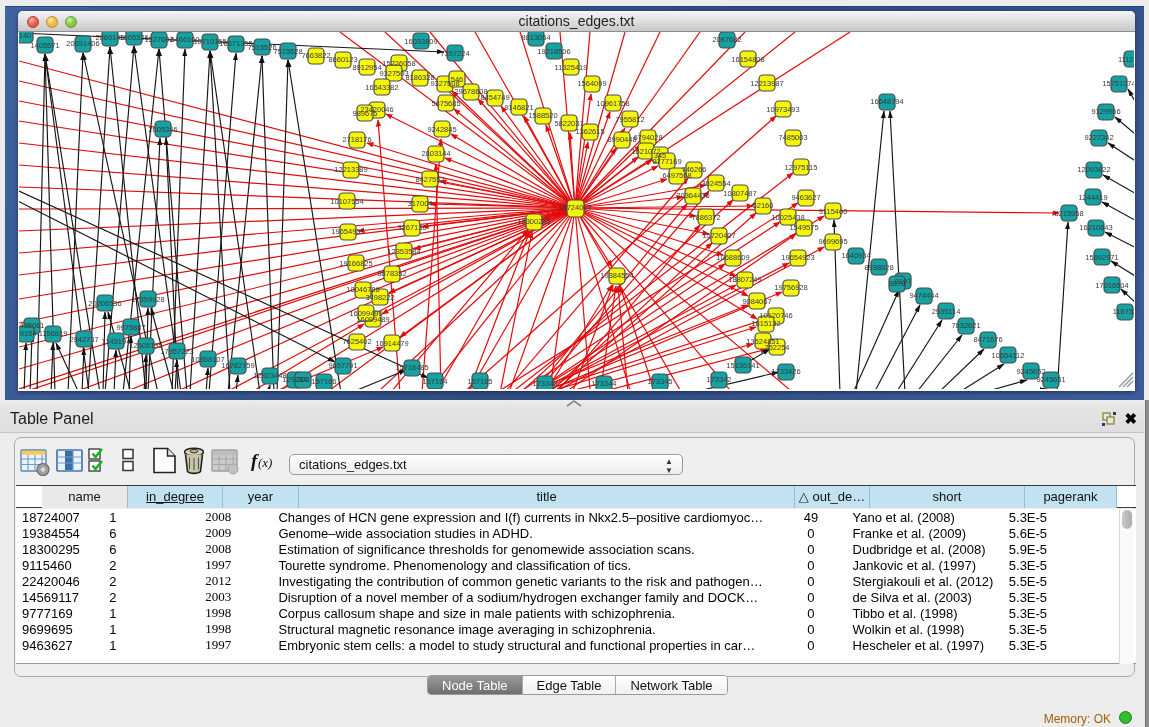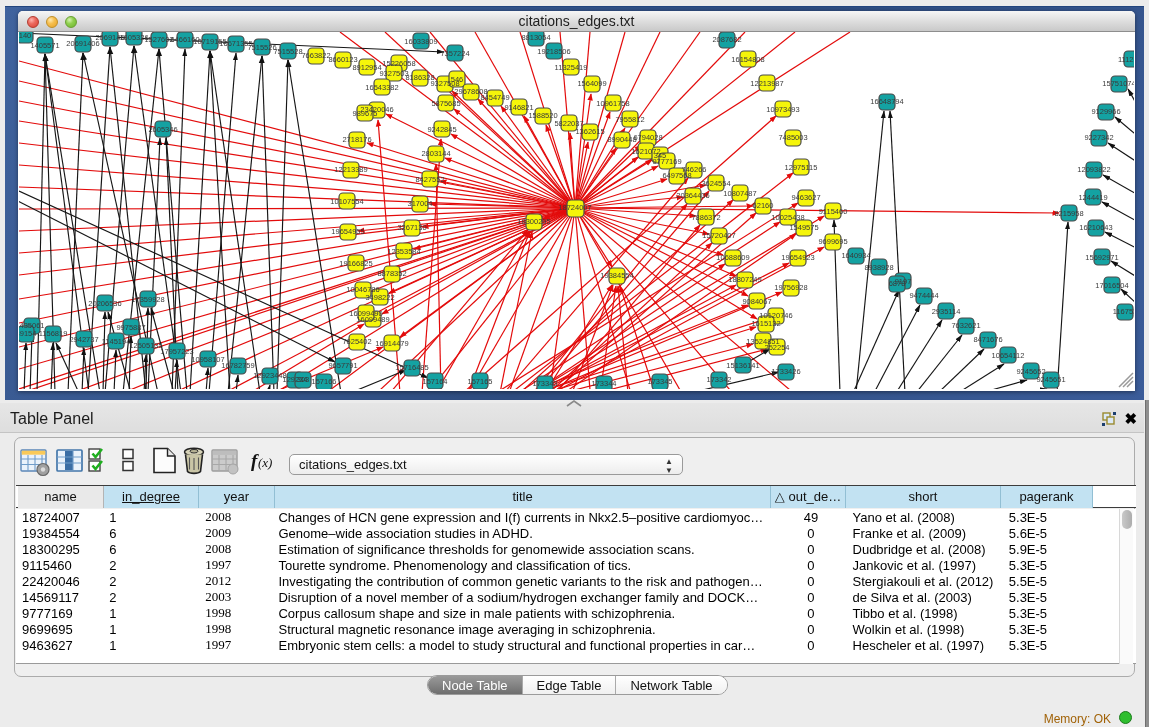--- a/index.html
+++ b/index.html
@@ -26,37 +26,37 @@
   background:#efefef; border:1px solid #ababab; border-radius:7px; }
 #toolbar { position:absolute; left:0; top:0; width:100%; height:46px; }
 #combo { position:absolute; left:274px; top:16px; width:394px; height:21px;
   border:1px solid #9a9a9a; border-radius:5px;
   background:linear-gradient(#ffffff,#ededed); font-size:13px; color:#111;
   line-height:20px; padding-left:9px; }
 #combo .ud { position:absolute; right:8px; top:0; width:10px; height:20px; font-size:8px; color:#333; line-height:9px; text-align:center; padding-top:2px;}
 #thead { position:absolute; left:1px; top:47px; width:1120px; height:23px;
   border-top:1px solid #3c3c3c; border-bottom:1px solid #3c3c3c; background:#fff; font-size:13px; }
 #thead .h { position:absolute; top:0; height:22px; line-height:22px; text-align:center;
-  background:#c2e2f2; border-right:1px solid #92bfd4; color:#111; }
+  background:#c2e2f2; border-right:1px solid #92bfd4; color:#111;margin-left:24px; }
 #thead .hg { background:#e9e9e9; border-right:1px solid #b4b4b4; }
 #tbody { position:absolute; left:1px; top:71px; width:1120px; height:155px; background:#fff;
   border-bottom:1px solid #9a9a9a; font-size:13px; color:#000; }
 table { border-collapse:collapse; table-layout:fixed; width:1078px; }
 td { height:15.9px; white-space:nowrap; overflow:hidden; padding:0; }
 .c1 { width:86px; padding-left:6px; }
 .c2 { width:95px; padding-left:7px; }
 .c3 { width:76px; padding-left:8px;font-family:Liberation Serif, serif; }
 .c4 { width:496px; padding-left:5px; }
 .c5 { width:75px; padding-left:6px;text-align:center; }
 .c6 { width:156px; padding-left:7px; }
 .c7 { width:92px; padding-left:7px; }
 #vscroll { position:absolute; right:1px; top:71px; width:14px; height:155px; background:#fafafa; border-left:1px solid #d8d8d8; }
 #vscroll .thumb { position:absolute; left:2px; top:1px; width:10px; height:19px; background:linear-gradient(90deg,#c9c9c9,#adadad); border-radius:5px; }
 #tabs { position:absolute; left:412px; top:237px; height:20px; display:flex;
-  font-size:13px; border:1px solid #9b9b9b; border-radius:10px; overflow:hidden; background:#fff;}
+  font-size:13px; border:1px solid #9b9b9b; border-radius:4px; overflow:hidden; background:#fff;}
 #tabs .seg { padding:0 14px; line-height:19px; color:#111; background:linear-gradient(#fff,#f0f0f0); border-right:1px solid #aaa;}
 #tabs .seg.sel { background:linear-gradient(#9a9a9a,#6e6e6e); color:#fff; }
 #tabs .seg:last-child { border-right:none; }
 #memory { position:absolute; right:33px; top:312px; font-size:12px; color:#a16207; }
 #memdot { position:absolute; right:12px; top:311px; width:13px; height:13px; border-radius:50%;
   background:#2fbe2f; border:1px solid #1c7a1c; }
 #rightstrip { position:absolute; right:0; top:400px; width:4px; height:327px; background:#8f8f8f; border-left:1px solid #6f6f6f;}
 #float1 { position:absolute; right:33px; top:412px; width:14px; height:14px; }
 #closex { position:absolute; right:12px; top:410px; font-size:15px; font-weight:bold; color:#000; }
 </style></head><body>

